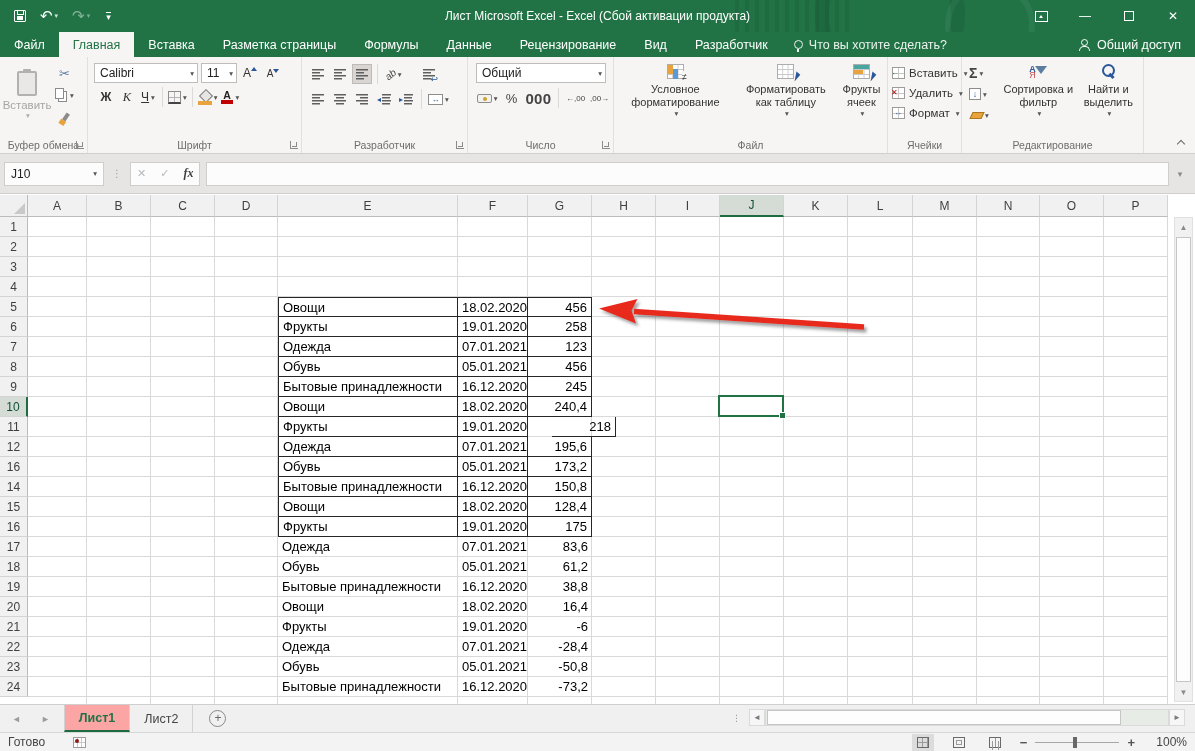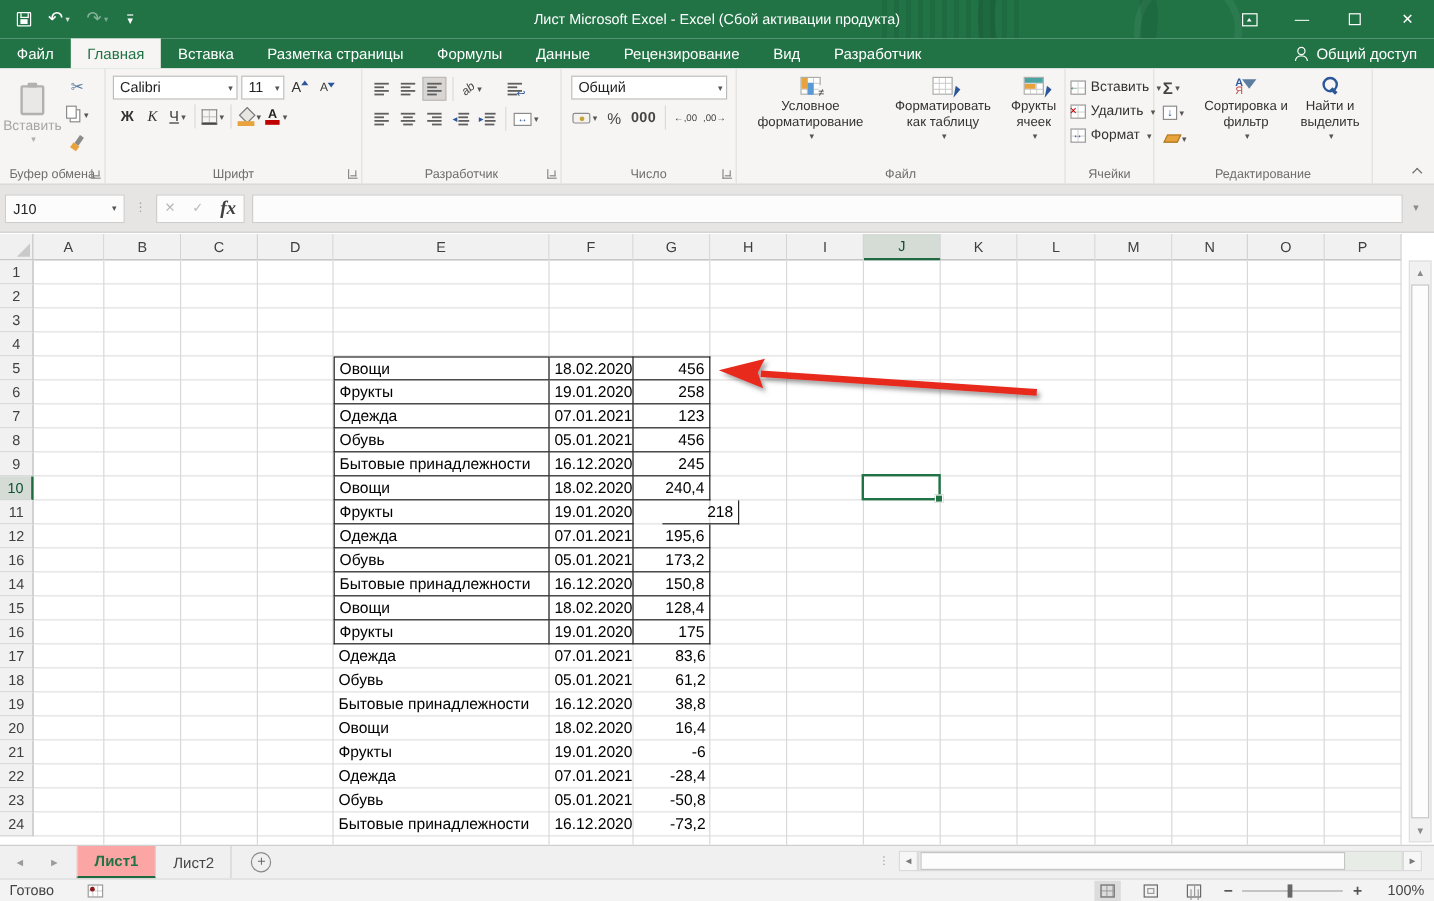--- a/index.html
+++ b/index.html
@@ -91,21 +91,21 @@
   .bars.right  { background-position:right 0px,right 3px,right 6px,right 9px; }
   .orient { font-size:10px; font-style:italic; color:#444; transform:rotate(-40deg); display:inline-block; }
   .wrap-ic { position:relative; }
   .wrap-ic::after { content:"↩"; position:absolute; right:-3px; bottom:-4px; font-size:9px; color:#2b579a; }
   .indent { display:flex; align-items:center; gap:1px; }
   .indent span { font-size:8px; color:#2b579a; }
   .icon-merge { width:15px; height:11px; border:1px solid #8c8c8c; display:flex; align-items:center; justify-content:center; font-size:8px; color:#2b579a; background:#fff; }
   
   .icon-money { width:15px; height:9px; border:1px solid #8c8c8c; border-radius:2px; position:relative; background:#f4f2ef; }
   .icon-money::after { content:""; position:absolute; left:5px; top:2px; width:4px; height:4px; border-radius:50%; background:#caa432; }
-  .num-small { font-size:12px; font-weight:bold; color:#444; letter-spacing:.3px; }
+  .num-small { font-size:15px; font-weight:bold; color:#444; letter-spacing:.3px; }
   .pct { font-size:13px; color:#444; }
   .dec-btn { font-size:8px; color:#444; white-space:nowrap; }
   
   .bigbtn { display:flex; flex-direction:column; align-items:center; justify-content:flex-start; font-size:11px; color:#333; text-align:center; line-height:12.5px; padding-top:3px; cursor:default; }
   .grid-ic { width:17px; height:15px; border:1px solid #adadad; margin-bottom:4px;
     background:linear-gradient(#c9c9c9 1px,transparent 1px),linear-gradient(90deg,#c9c9c9 1px,transparent 1px);
     background-size:5.3px 5px; background-position:-1px -1px; position:relative; background-color:#fff; }
   .cf-ic::before { content:""; position:absolute; left:0; top:0; width:5px; height:9px; background:#e8a33d; }
   .cf-ic::after { content:"≠"; position:absolute; right:-4px; bottom:-5px; font-size:9px; color:#333; background:#f6f5f3; }
   .cf-ic i { position:absolute; left:5px; top:4px; width:5px; height:10px; background:#5b9bd5; }
@@ -136,21 +136,21 @@
   .collapse-chevron { position:absolute; right:10px; bottom:6px; width:8px; height:8px; }
   .collapse-chevron::after { content:""; position:absolute; left:1px; top:2px; width:5px; height:5px; border-left:1.5px solid #6a6a6a; border-top:1.5px solid #6a6a6a; transform:rotate(45deg); }
   
   .fbar { position:absolute; left:0; top:154px; right:0; height:40px; background:#e6e5e4; border-bottom:1px solid #d0cfce; display:flex; align-items:center; padding:0 4px; }
   .namebox { width:100px; height:24px; background:#fcfcfc; border:1px solid #cfcecd; display:flex; align-items:center; font-size:12px; color:#222; padding:0 6px; }
   .namebox .caret { margin-left:auto; }
   .fdots { color:#a0a0a0; font-size:10px; margin:0 8px; letter-spacing:0; }
   .fbtns { height:24px; background:#fcfcfc; border:1px solid #cfcecd; display:flex; align-items:center; padding:0 6px; gap:14px; margin-right:6px; }
   .fbtn-x { color:#b9b9b9; font-size:11px; }
   .fbtn-v { color:#b9b9b9; font-size:11px; }
-  .fbtn-fx { color:#3f3f3f; font-size:16px; font-style:italic; font-family:"Liberation Serif",serif; font-weight:bold; }
+  .fbtn-fx { color:#3f3f3f; font-size:12px; font-style:italic; font-family:"Liberation Serif",serif; font-weight:bold; }
   .finput { flex:1; height:24px; background:#fcfcfc; border:1px solid #cfcecd; }
   .fexpand { width:22px; height:24px; display:flex; align-items:center; justify-content:center; color:#8a8a8a; font-size:9px; }
   
   .sheet { position:absolute; left:0; top:195px; right:0; height:509px; background:#fff; }
   .corner { position:absolute; left:0; top:0; width:28px; height:22px; background:#f0f0f0; border-right:1px solid #bcbcbc; border-bottom:1px solid #bcbcbc; }
   .corner::after { content:""; position:absolute; right:2px; bottom:2px; border-left:11px solid transparent; border-bottom:11px solid #c9c9c9; }
   .colhdrs { position:absolute; left:28px; top:0; width:1140px; height:22px; }
   .colhdr { position:absolute; top:0; height:22px; background:#f1f1f1; border-right:1px solid #d4d4d4; border-bottom:1px solid #bcbcbc; font-size:12px; color:#3f3f3f; display:flex; align-items:center; justify-content:center; cursor:default; }
   .colhdr.sel { background:#d5dbd5; color:#0f5132; border-bottom:2px solid var(--green-dark); }
   .rowhdrs { position:absolute; left:0; top:22px; width:28px; }
@@ -245,20 +245,24 @@
       <div class="rtab">Файл</div>
       <div class="rtab active">Главная</div>
       <div class="rtab">Вставка</div>
       <div class="rtab">Разметка страницы</div>
       <div class="rtab">Формулы</div>
       <div class="rtab">Данные</div>
       <div class="rtab">Рецензирование</div>
       <div class="rtab">Вид</div>
       <div class="rtab">Разработчик</div>
     </span>
+  <div class="tellme">
+    <span class="icon-bulb"></span>
+    <span>Что вы хотите сделать?</span>
+  </div>
   <div class="share">
     <span class="icon-person"></span>
     <span>Общий доступ</span>
   </div>
 </div>
 
 <div class="ribbon">
 
   <div class="rgroup" style="width:88px">
     <div class="row">

